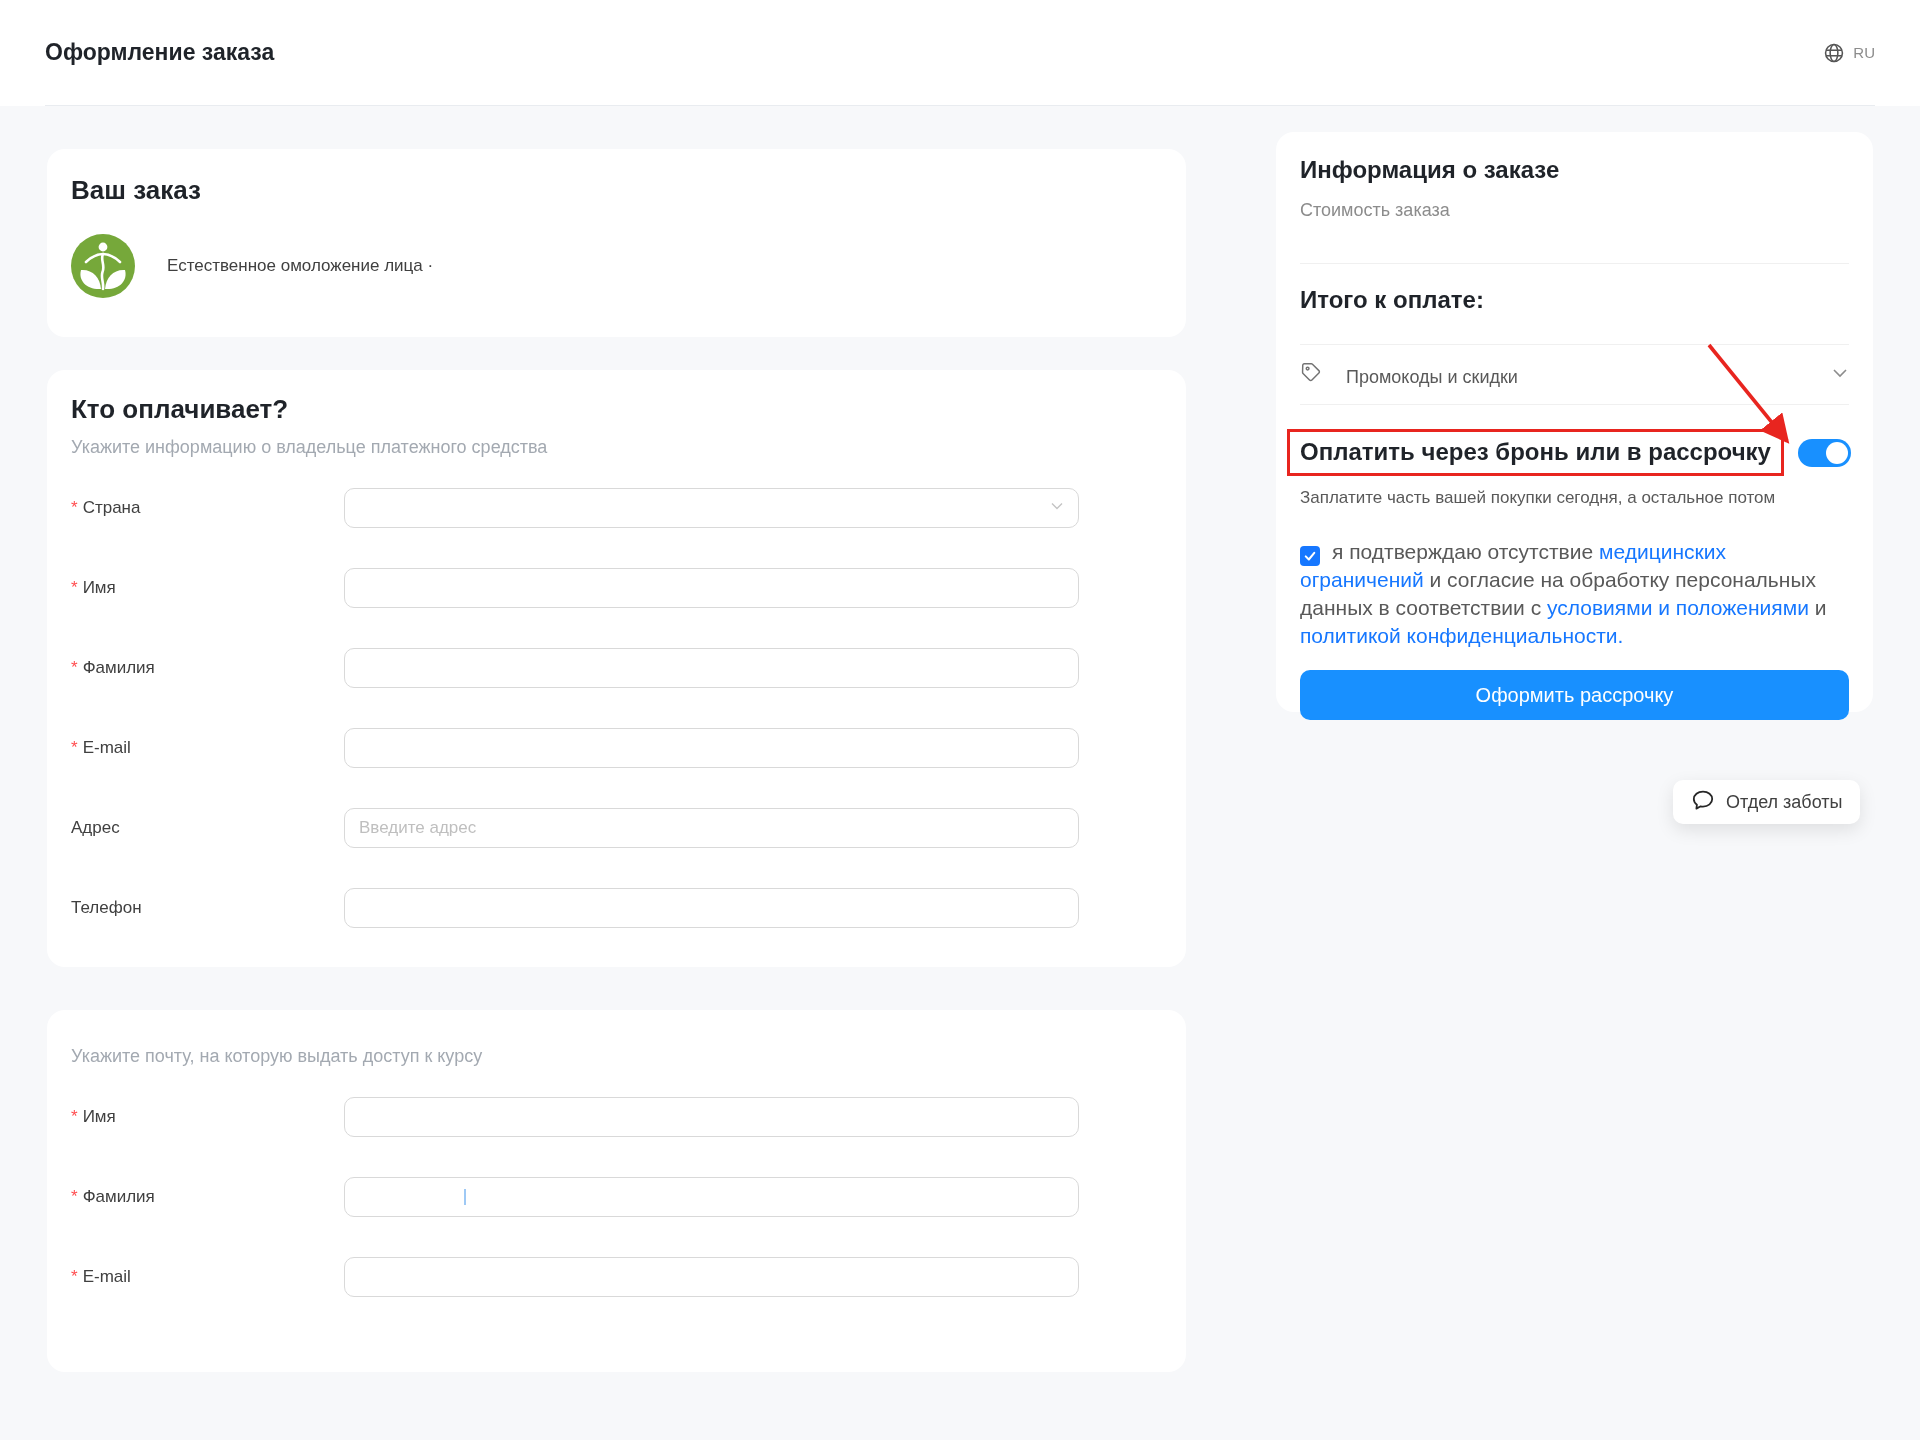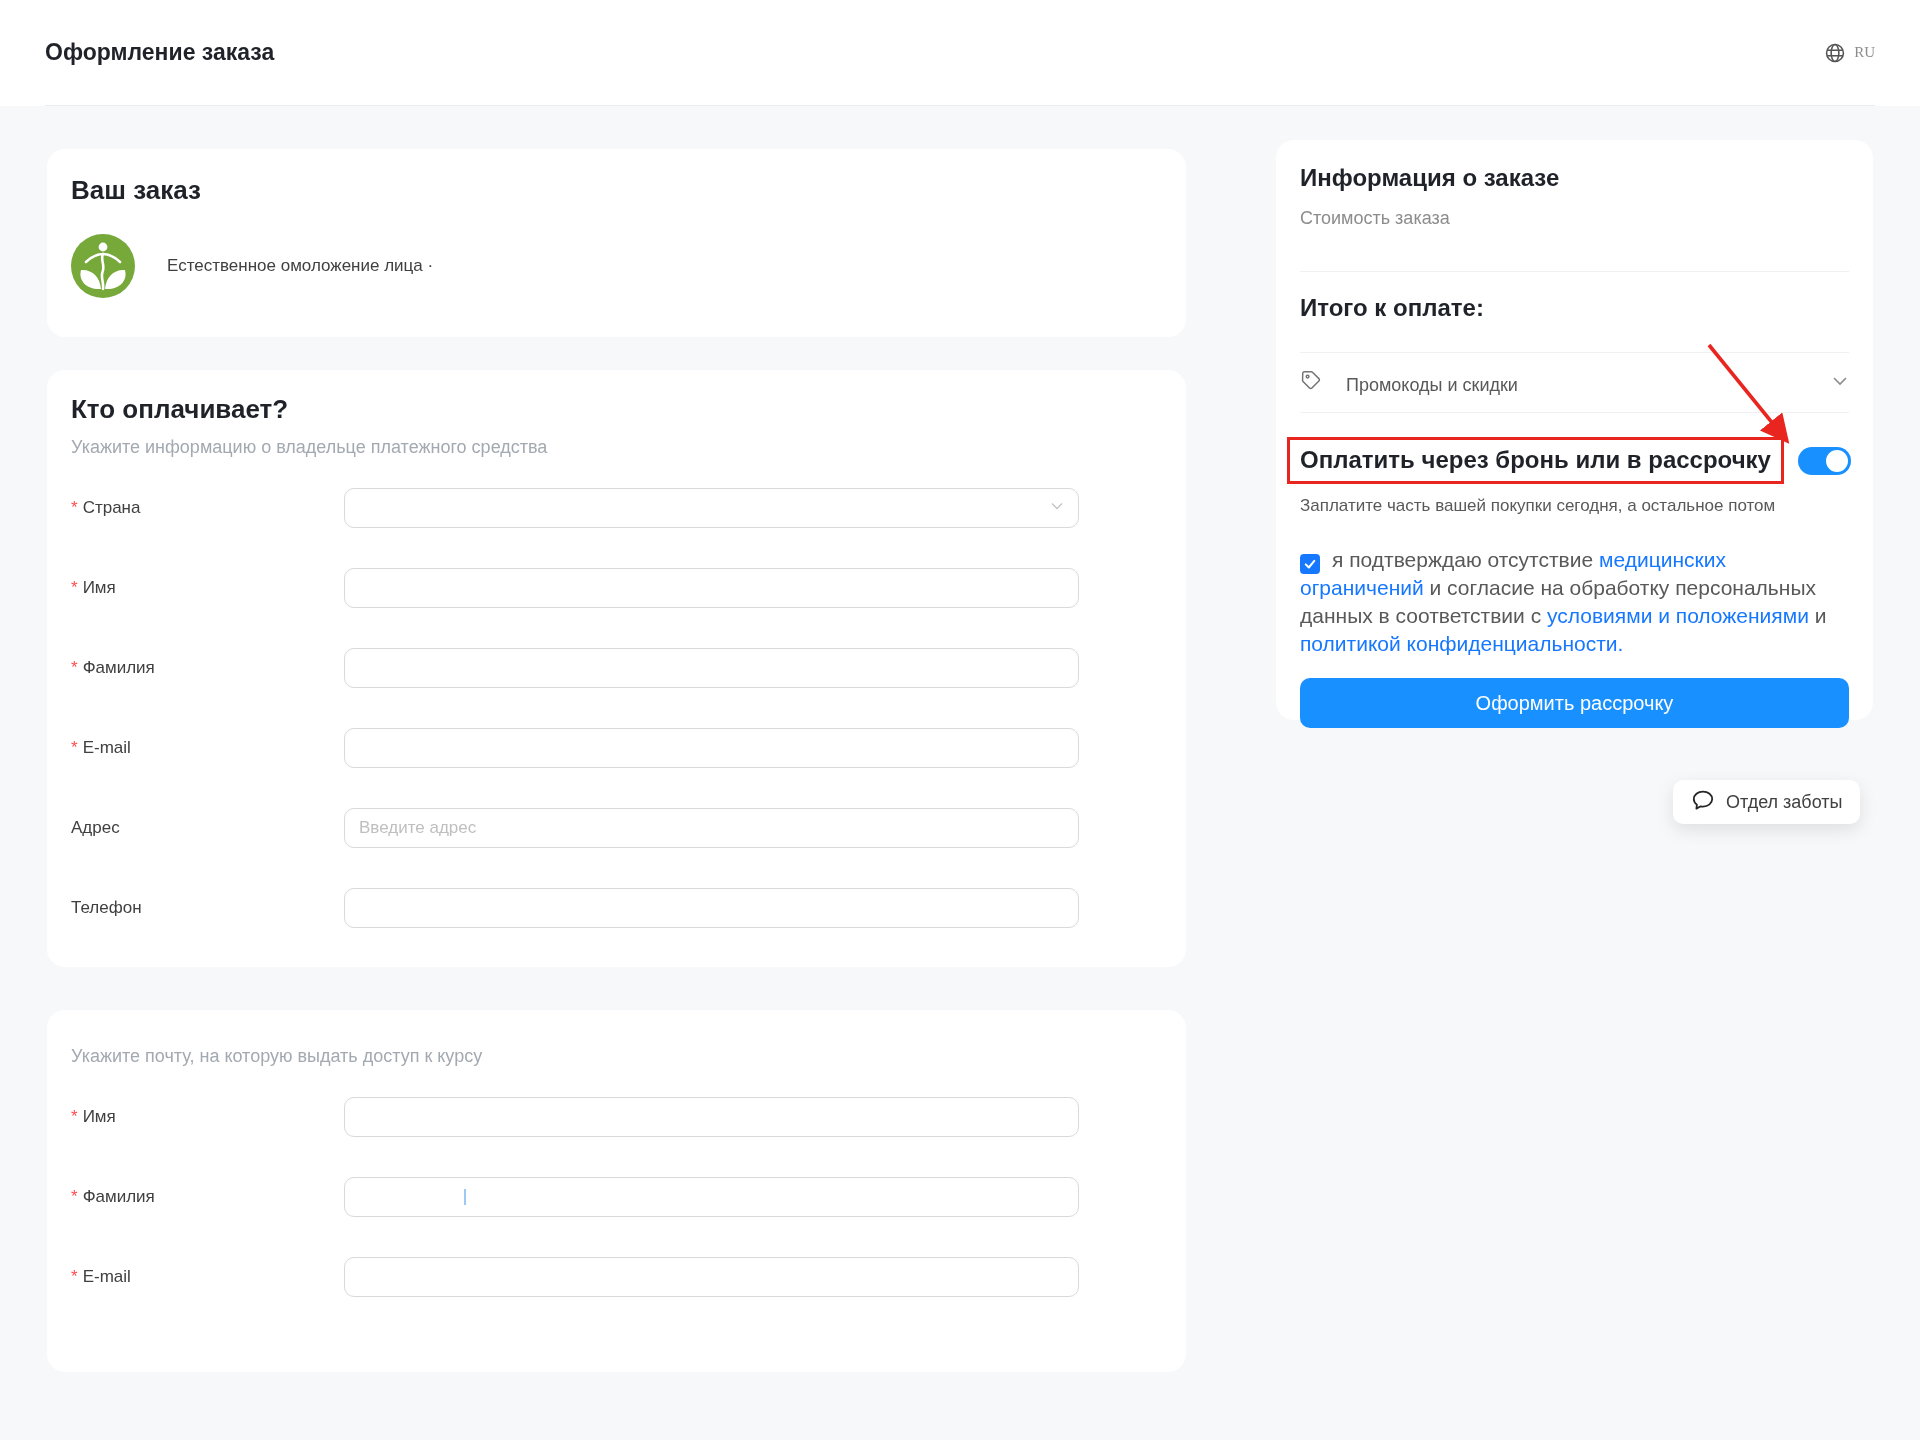--- a/index.html
+++ b/index.html
@@ -14,28 +14,28 @@
   
   .topbar { position:absolute; top:0; left:0; width:1920px; height:106px; background:#fff;text-align:right; }
   .topbar-inner {
     margin:0 45px; height:100%;
     display:flex; align-items:center; justify-content:space-between;
     border-bottom:1px solid #e9ecf0;
   }
   .page-title { font-size:23px; font-weight:700; color:#1f2329; }
   .lang { display:flex; align-items:center; gap:8px; cursor:pointer; }
   .lang svg { display:block; }
-  .lang-code { font-size:15px; color:#8c8c8c;font-family:Liberation Serif, serif; }
+  .lang-code { font-size:15px; color:#8c8c8c; }
 
   
   .card { position:absolute; background:#fff; border-radius:18px; }
   #order-card   { left:47px;  top:149px;  width:1139px; height:188px; padding:26px 24px; }
   #payer-card   { left:47px;  top:370px;  width:1139px; height:597px; padding:24px 24px; }
   #student-card { left:47px;  top:1010px; width:1139px; height:362px; padding:24px 24px; }
-  #summary-card { left:1276px; top:140px; width:597px;  height:580px; padding:24px 24px; }
+  #summary-card { left:1276px; top:132px; width:597px;  height:580px; padding:24px 24px; }
 
   .card-h2 { font-size:26px; font-weight:700; color:#1f2329; }
   .card-sub { font-size:18px; color:#a3a9b1; margin-top:12px; }
 
   
   .product-row { display:flex; align-items:center; gap:32px; margin-top:28px; }
   .product-icon { width:64px; height:64px; flex:0 0 64px; }
   .product-name { font-size:17px; color:#404040; }
 
   

